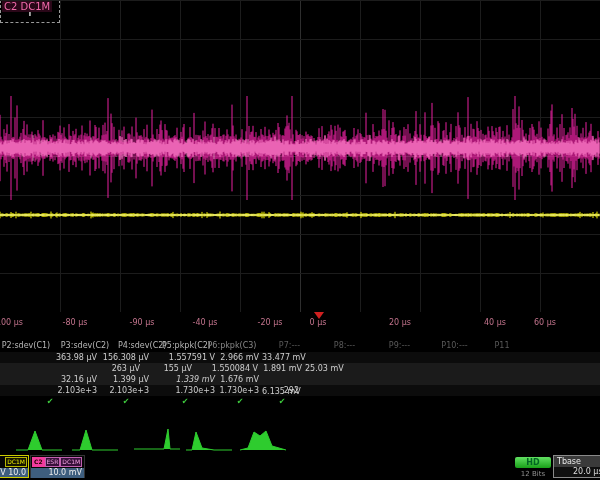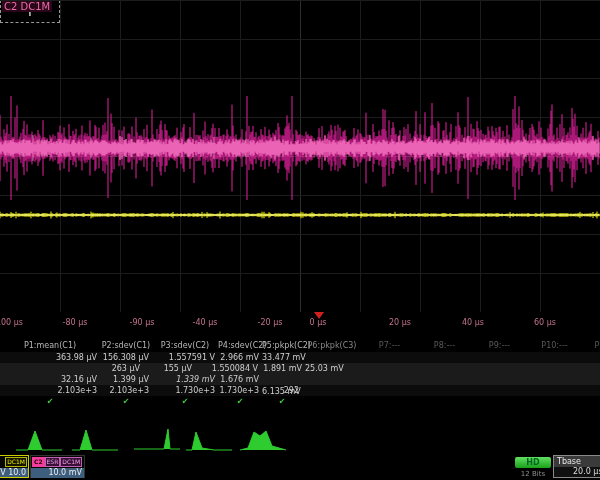--- a/index.html
+++ b/index.html
@@ -81,27 +81,26 @@
 
 <div id="axis">
   <div id="trig"></div>
 <span class="axlbl" style="left: 8px;">-100 µs</span>
     <span class="axlbl" style="left: 75px;">-80 µs</span>
     <span class="axlbl" style="left: 142px;">-90 µs</span>
     <span class="axlbl" style="left: 205px;">-40 µs</span>
     <span class="axlbl" style="left: 270px;">-20 µs</span>
     <span class="axlbl" style="left: 318px;">0 µs</span>
     <span class="axlbl" style="left: 400px;">20 µs</span>
-    <span class="axlbl" style="left: 473px;">40 µs</span>
+    <span class="axlbl" style="left: 495px;">40 µs</span>
     <span class="axlbl" style="left: 545px;">60 µs</span>
   </div>
 
 <div id="mtable">
     <div class="trow head">
-      <span class="hcell" style="width: 100px;">P1:mean(C1)</span>
       <span class="hcell" style="width: 52px;">P2:sdev(C1)</span>
       <span class="hcell" style="width: 66px;">P3:sdev(C2)</span>
       <span class="hcell" style="width: 44px;">P4:sdev(C2)</span>
       <span class="hcell" style="width: 40px;">P5:pkpk(C2)</span>
       <span class="hcell mid" style="width: 60px;">P6:pkpk(C3)</span>
       <span class="hcell dim" style="width: 55px;">P7:---</span>
       <span class="hcell dim" style="width: 55px;">P8:---</span>
       <span class="hcell dim" style="width: 55px;">P9:---</span>
       <span class="hcell dim" style="width: 55px;">P10:---</span>
       <span class="hcell dim" style="width: 40px;">P11</span>

